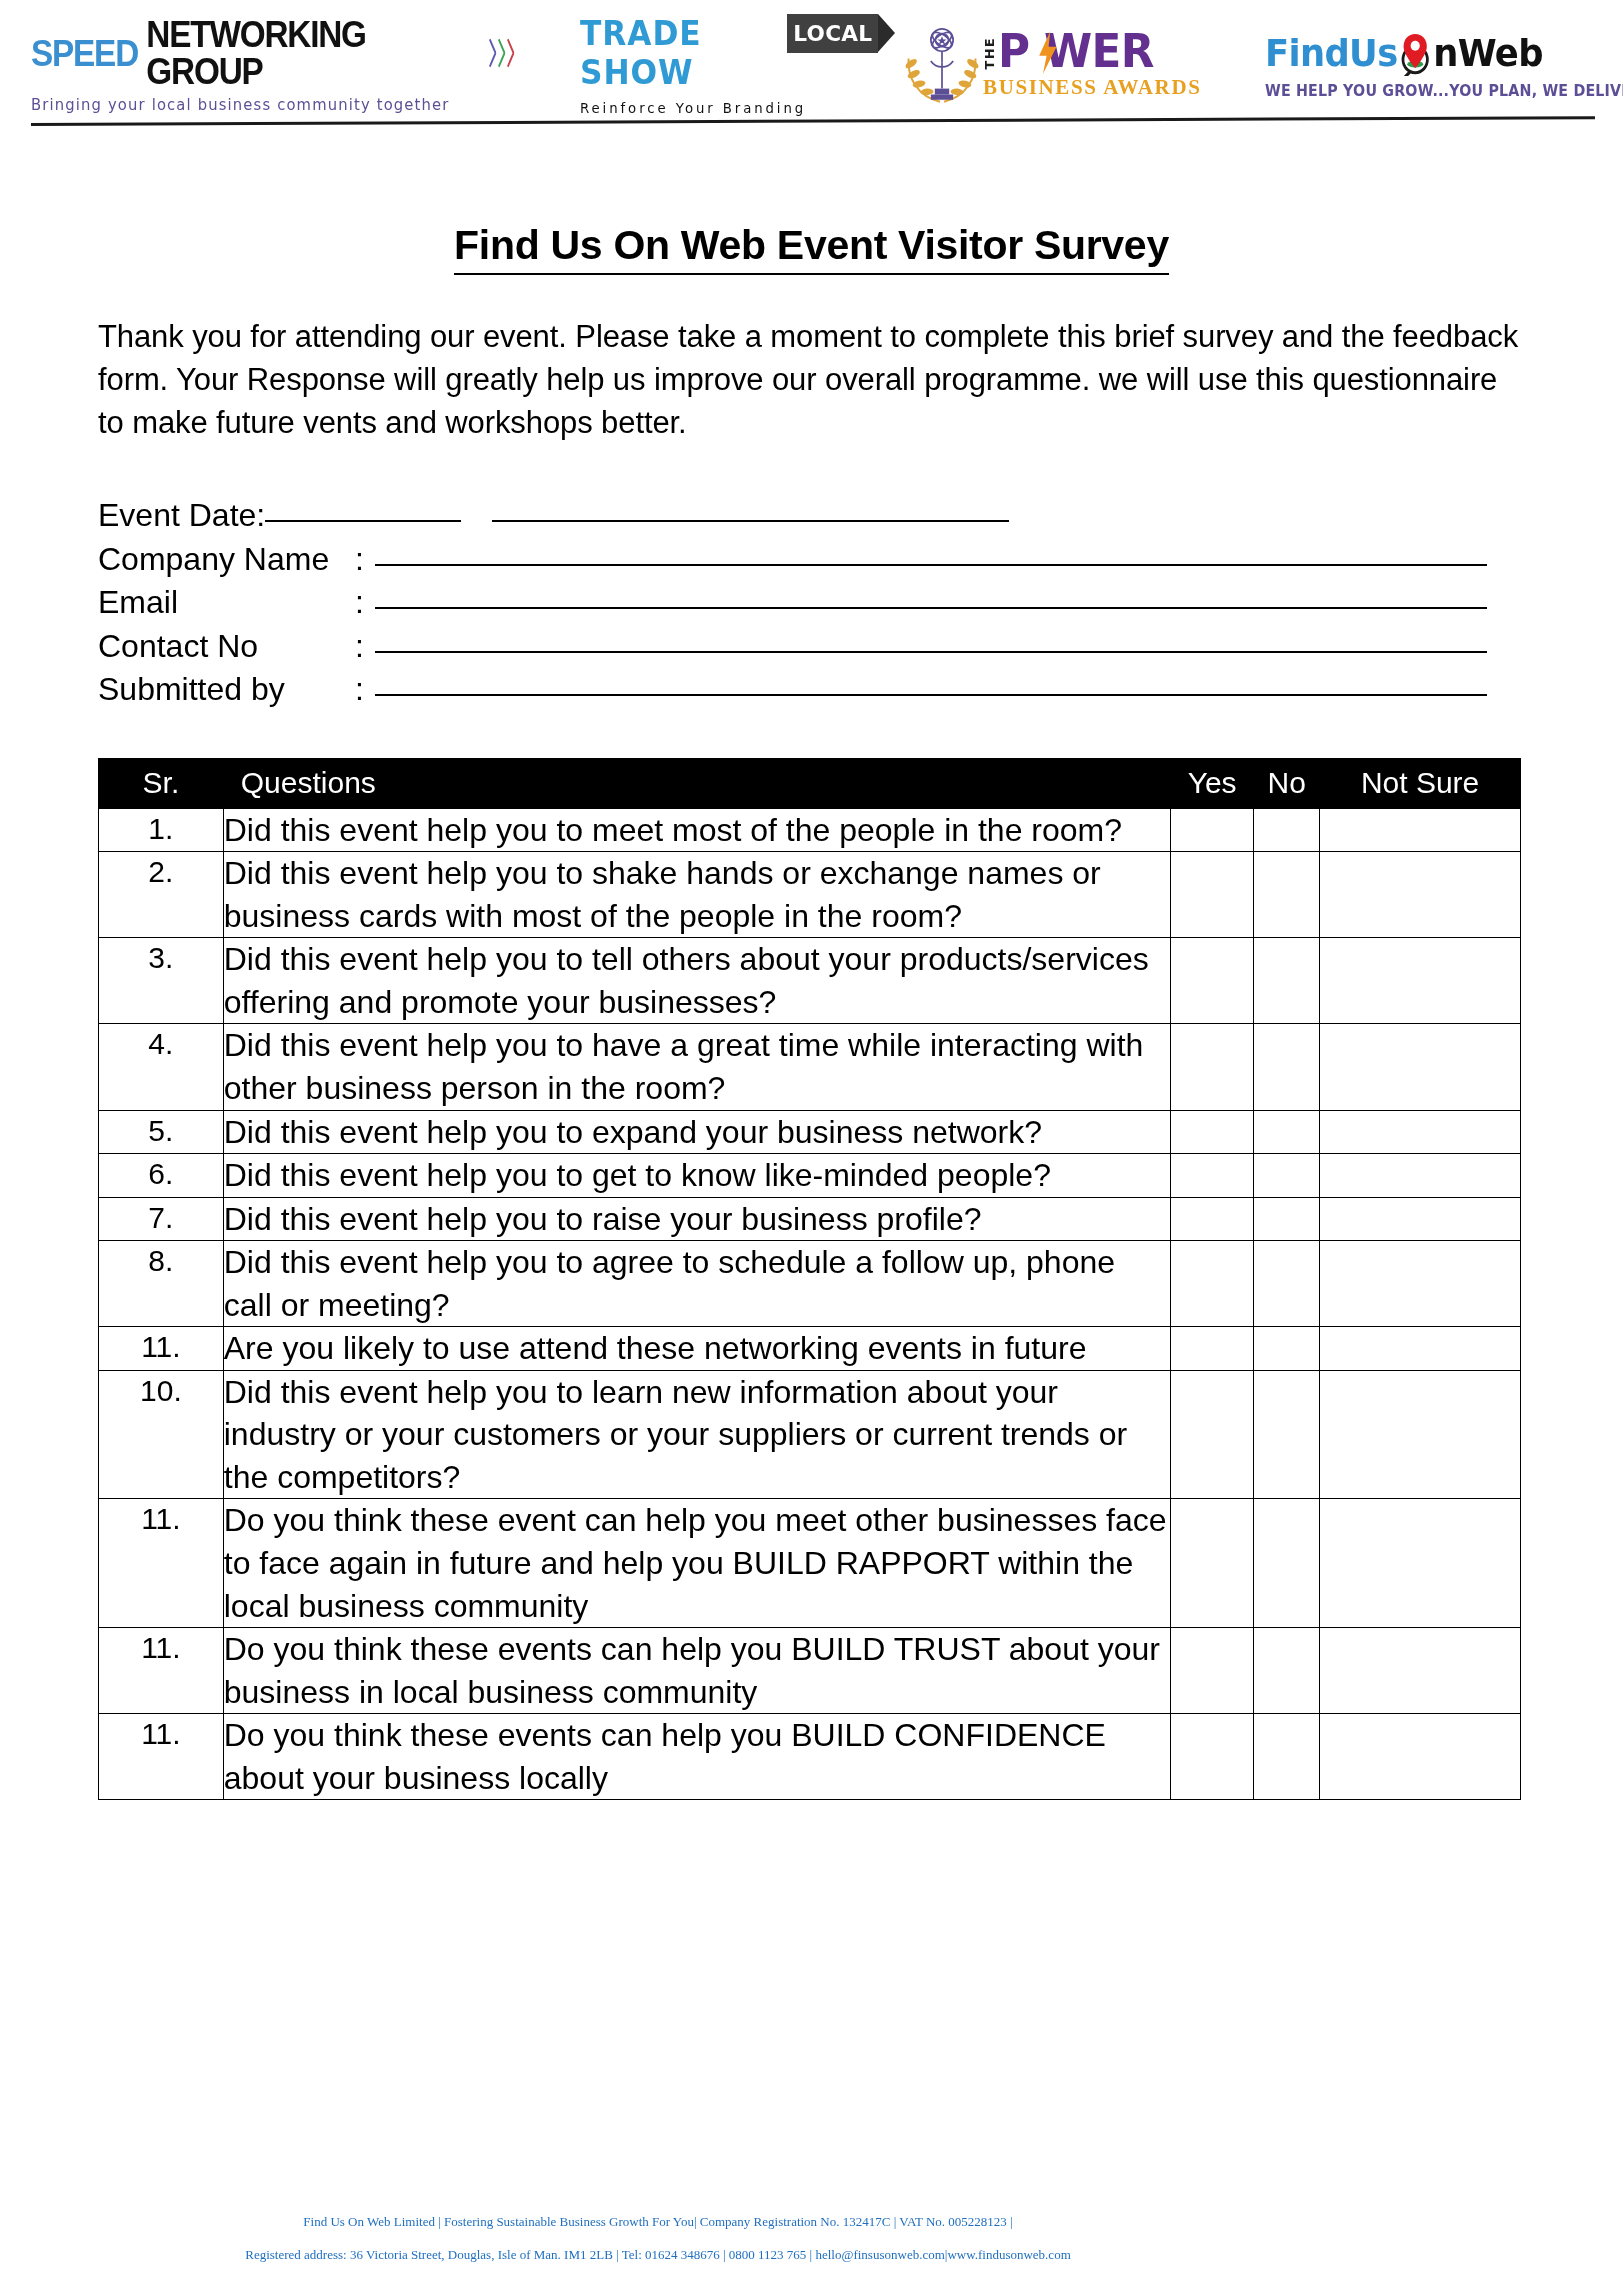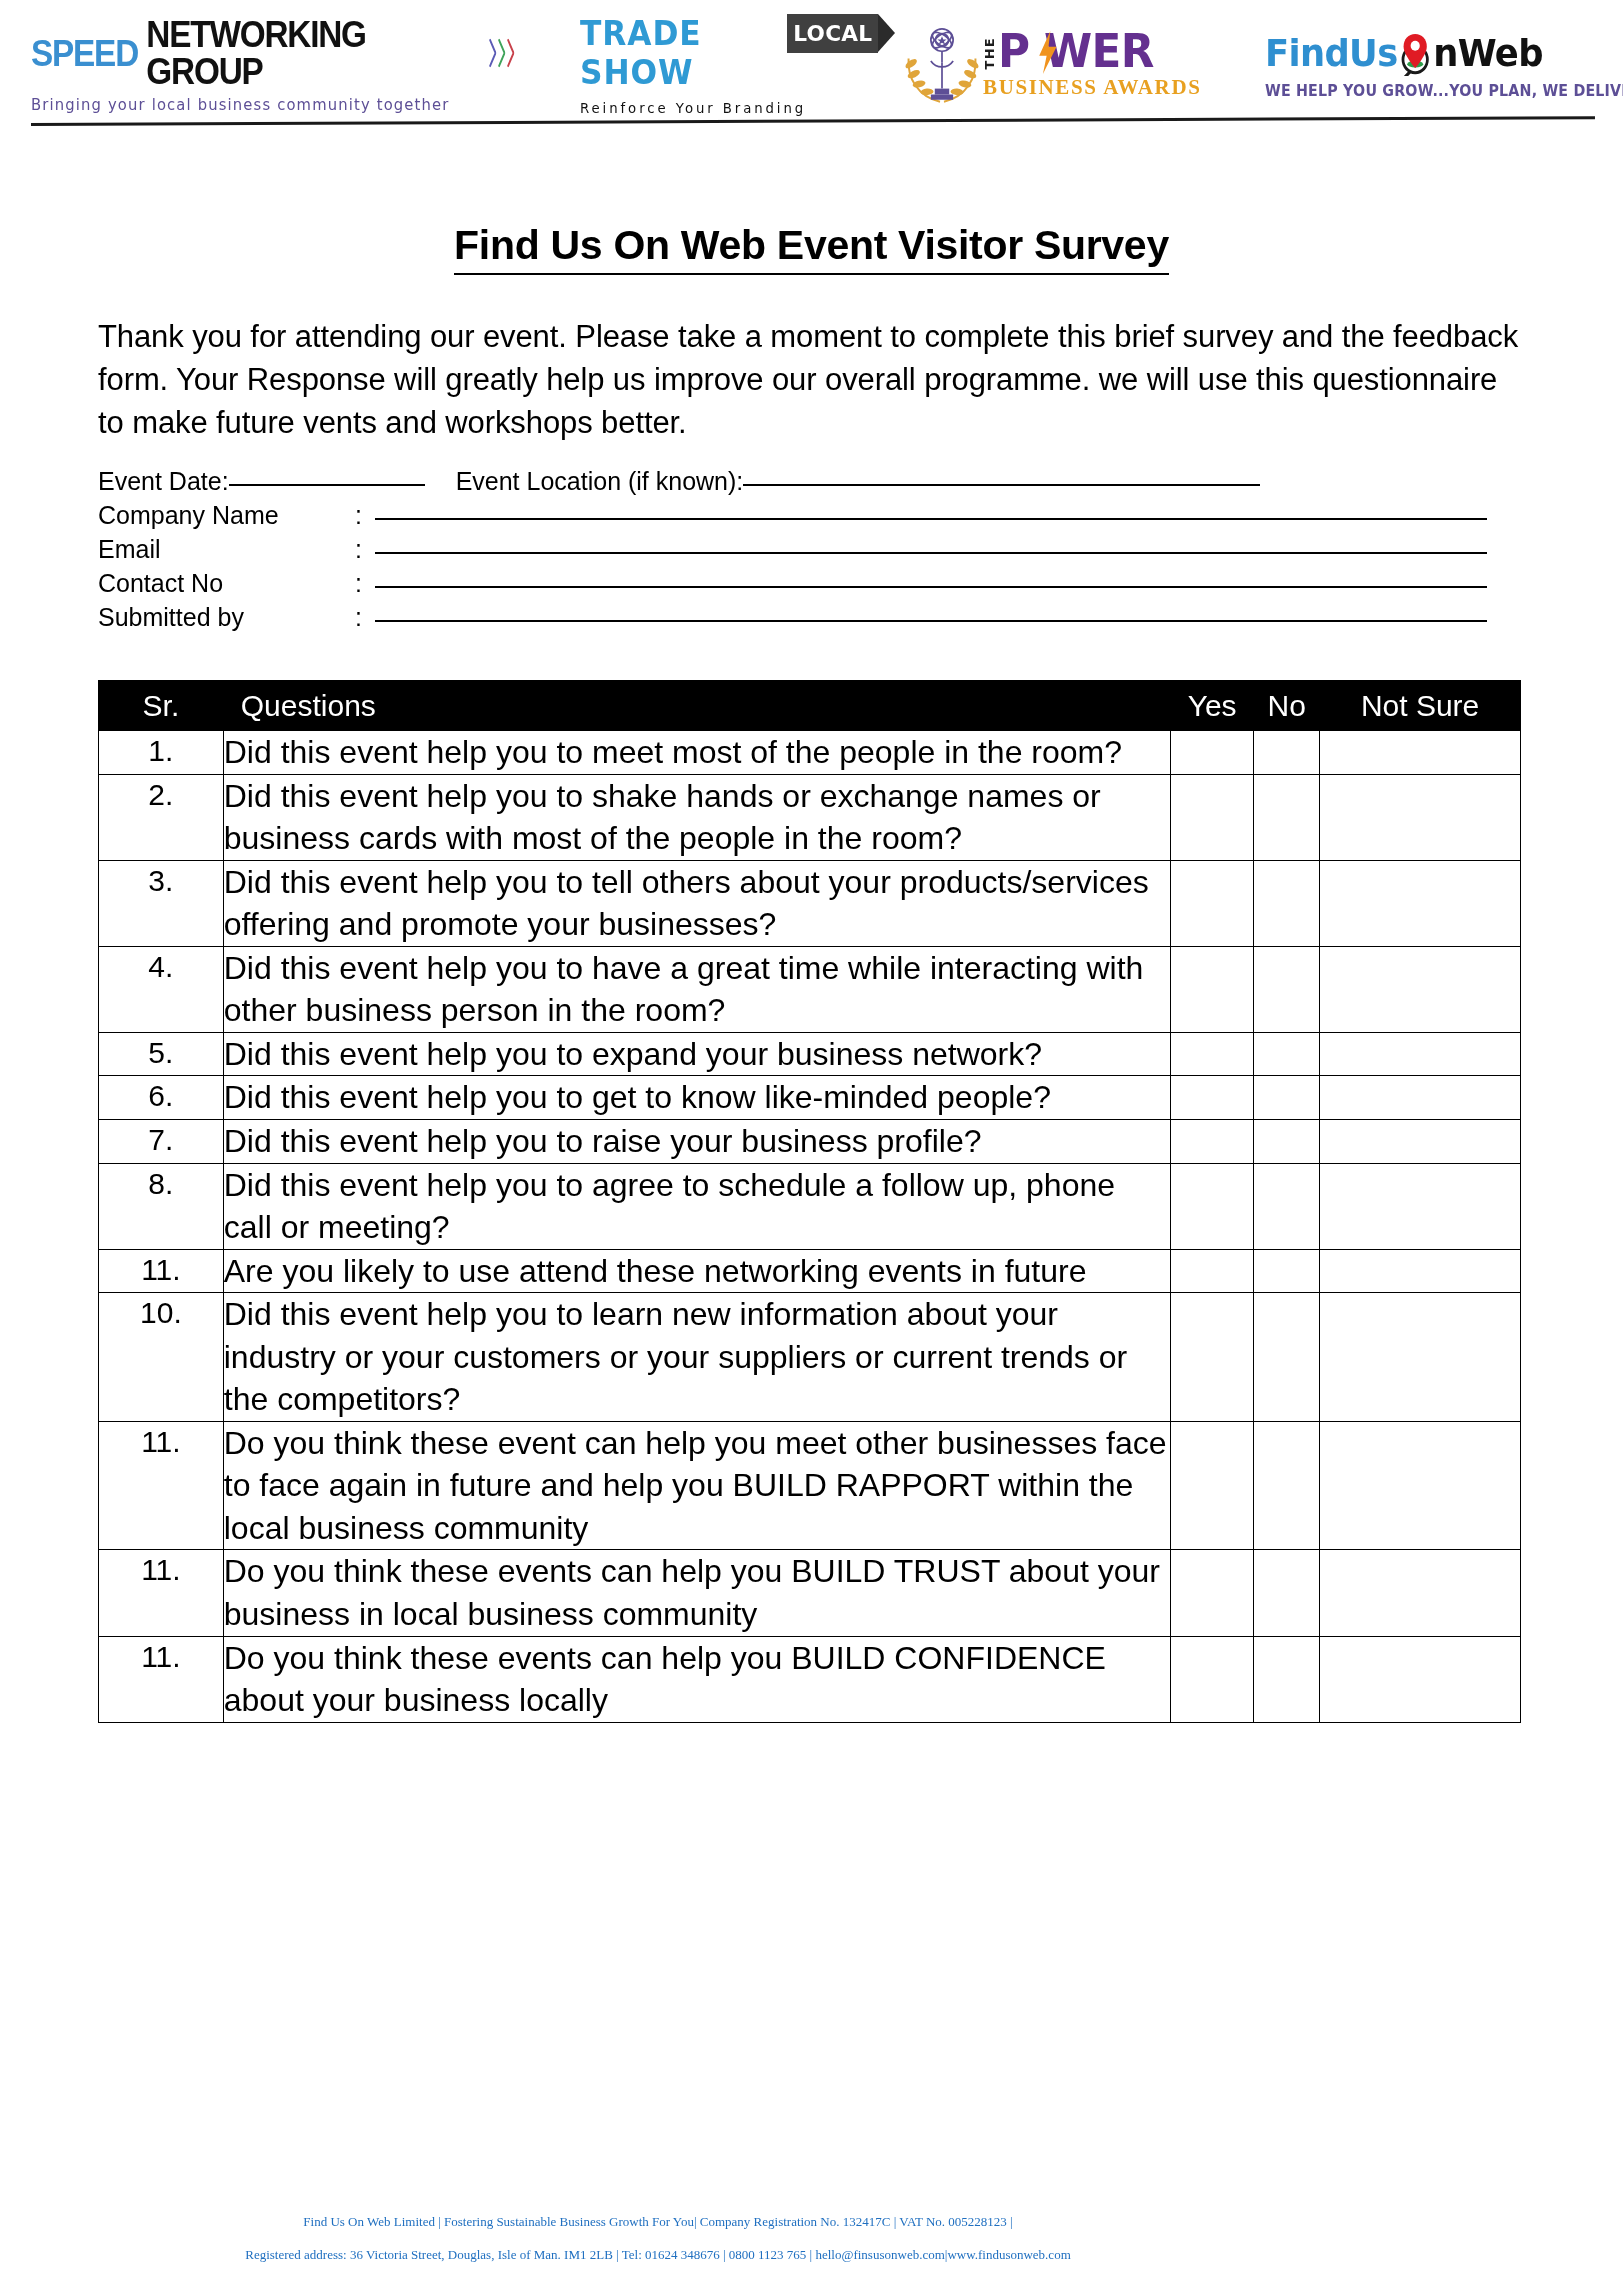--- a/index.html
+++ b/index.html
@@ -200,22 +200,22 @@
 
   .intro {
     margin: 47px 98px 0 98px;
     font-size: 31px;
     line-height: 1.38;
     text-align: left;
     letter-spacing: -0.1px;
   }
 
   .fields {
-    margin: 20px 98px 0 98px;
-    font-size: 25px;
+    margin: 50px 98px 0 98px;
+    font-size: 32px;
     line-height: 1.36;
   }
   .field-row { display: flex; align-items: baseline; white-space: nowrap; }
   .f-label { display: inline-block; }
   .f-colon { display: inline-block; width: 19.6px; text-align: left; }
   .f-line {
     display: inline-block;
     border-bottom: 2.6px solid #000;
     position: relative;
     top: -3.9px;
@@ -397,21 +397,20 @@
   </h1>
 
   <p class="intro">Thank you for attending our event. Please take a moment to complete this brief survey and the feedback form. Your Response will greatly help us improve our overall  programme. we will use this questionnaire to make future vents and workshops better.</p>
 
   <div class="fields">
 
     <div class="field-row">
       <span class="f-label">Event Date:</span>
       <span class="f-line fr1-date"></span>
       <span class="fr1-gap"></span>
-      <span class="f-label">Event Location (if known):</span>
       <span class="f-line fr1-loc"></span>
     </div>
 
     <div class="field-row">
       <span class="f-label f-label-w">Company Name</span>
       <span class="f-colon">:</span>
       <span class="f-line f-long"></span>
     </div>
 
     <div class="field-row">

